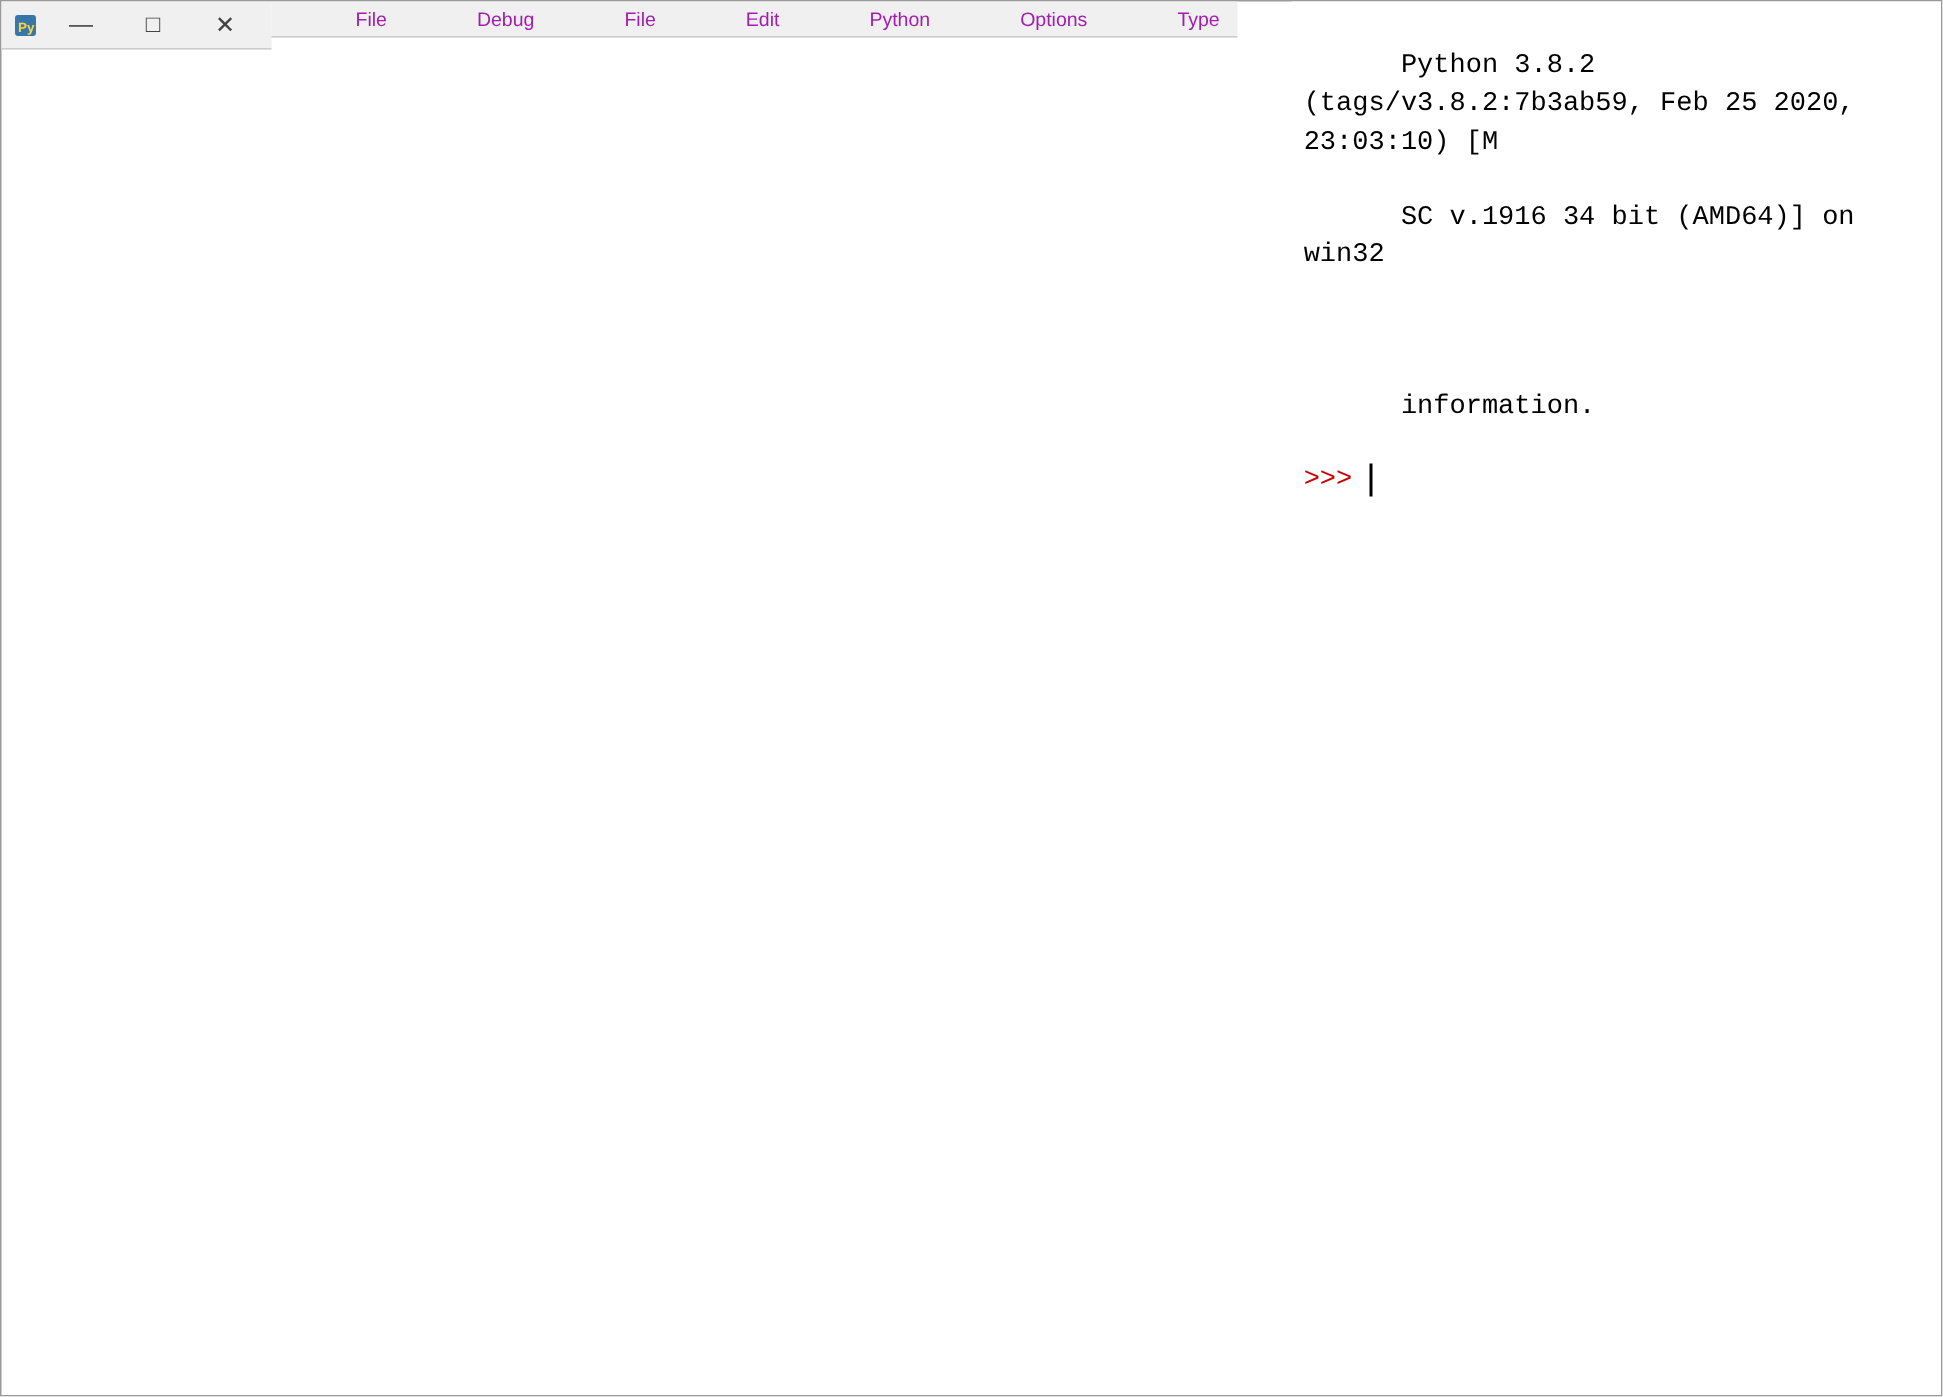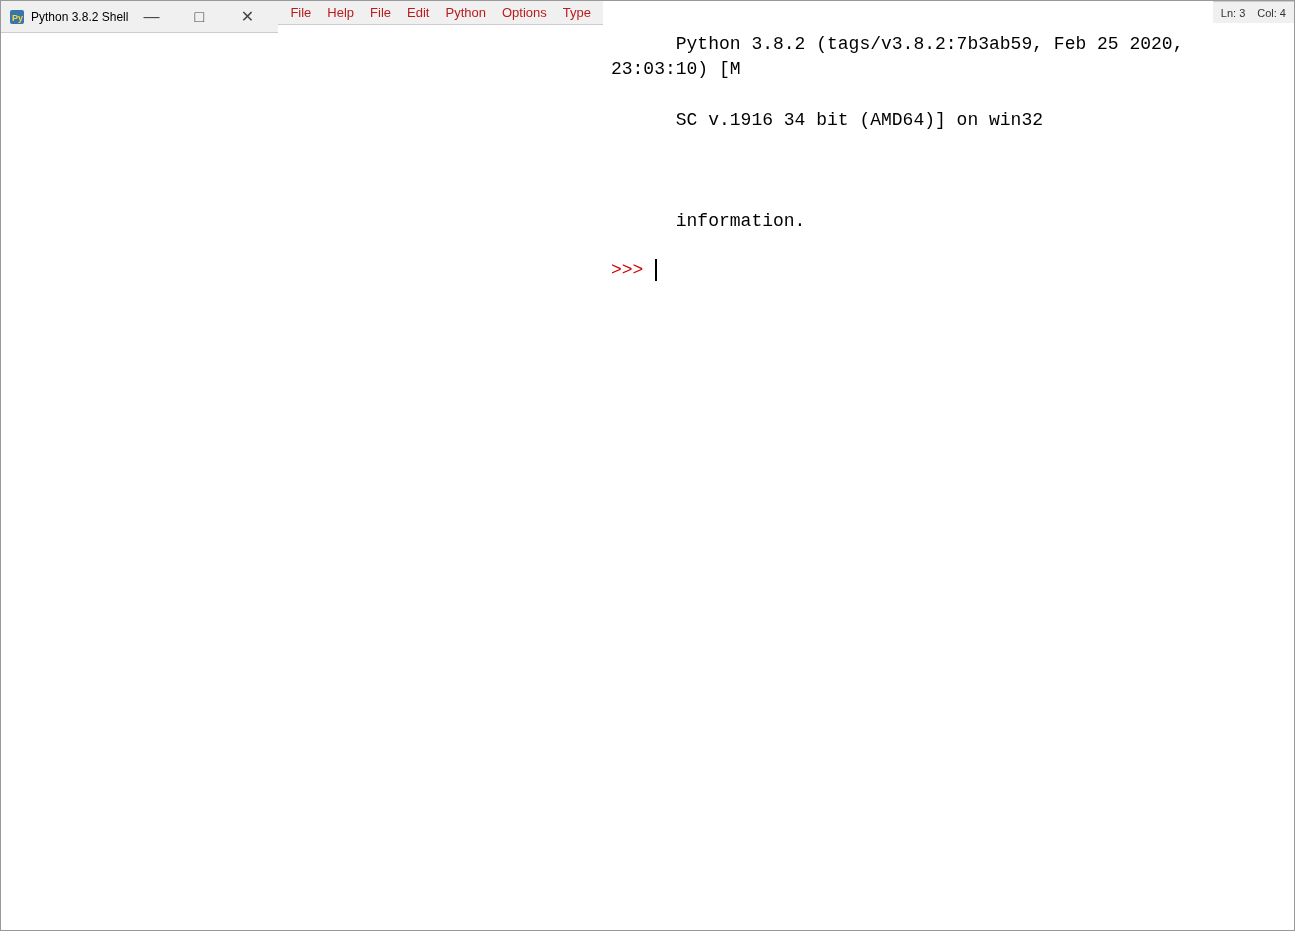--- a/index.html
+++ b/index.html
@@ -81,29 +81,31 @@
       align-items: center;
       padding: 0 4px;
       border-bottom: 1px solid #ccc;
       font-family: 'Segoe UI', Arial, sans-serif;
       font-size: 13px;
     }
 
     .menu-item {
       padding: 2px 8px;
       cursor: pointer;
-      color: #b91c1c;
+      color: #a21caf;
+      margin-left: 44px;
     }
 
     .shell-content {
       flex: 1;
       background: #ffffff;
       padding: 6px 8px;
       overflow-y: auto;
       position: relative;
+      margin-left: 36px;
     }
 
     .shell-output {
       font-family: 'Courier New', Courier, monospace;
       font-size: 18px;
       line-height: 1.4;
       color: #000000;
       white-space: pre-wrap;
     }
 
@@ -155,31 +157,30 @@
 
 <div class="window">
 
   <div class="title-bar">
     <div class="title-bar-icon">
       <svg viewBox="0 0 16 16" xmlns="http://www.w3.org/2000/svg">
         <rect x="1" y="1" width="14" height="14" rx="2" fill="#3776ab"></rect>
         <text x="3" y="12" font-size="9" fill="#ffd43b" font-family="Arial" font-weight="bold">Py</text>
       </svg>
     </div>
-    <span class="title-bar-text">Python 3.8.2 Shell</span>
     <div class="title-bar-controls">
       <button class="title-bar-btn">—</button>
       <button class="title-bar-btn">□</button>
       <button class="title-bar-btn close">✕</button>
     </div>
   </div>
 
   <div class="menu-bar">
     <span class="menu-item">File</span>
-    <span class="menu-item">Help</span>
+    <span class="menu-item">Debug</span>
     <span class="menu-item">File</span>
     <span class="menu-item">Edit</span>
     <span class="menu-item">Python</span>
     <span class="menu-item">Options</span>
     <span class="menu-item">Type</span>
   </div>
 
   <div class="shell-content">
     <div class="shell-output">
       <span>Python 3.8.2 (tags/v3.8.2:7b3ab59, Feb 25 2020, 23:03:10) [M</span><br>
@@ -187,17 +188,13 @@
       <br>
       <span>information.</span>
     </div>
     <div class="prompt-line">
       <span class="prompt">&gt;&gt;&gt;</span>
       <span>&nbsp;</span>
       <span class="cursor"></span>
     </div>
   </div>
 
-  <div class="status-bar">
-    <span class="status-item">Ln: 3</span>
-    <span class="status-item">Col: 4</span>
-  </div>
 </div>
 
 </body></html>

